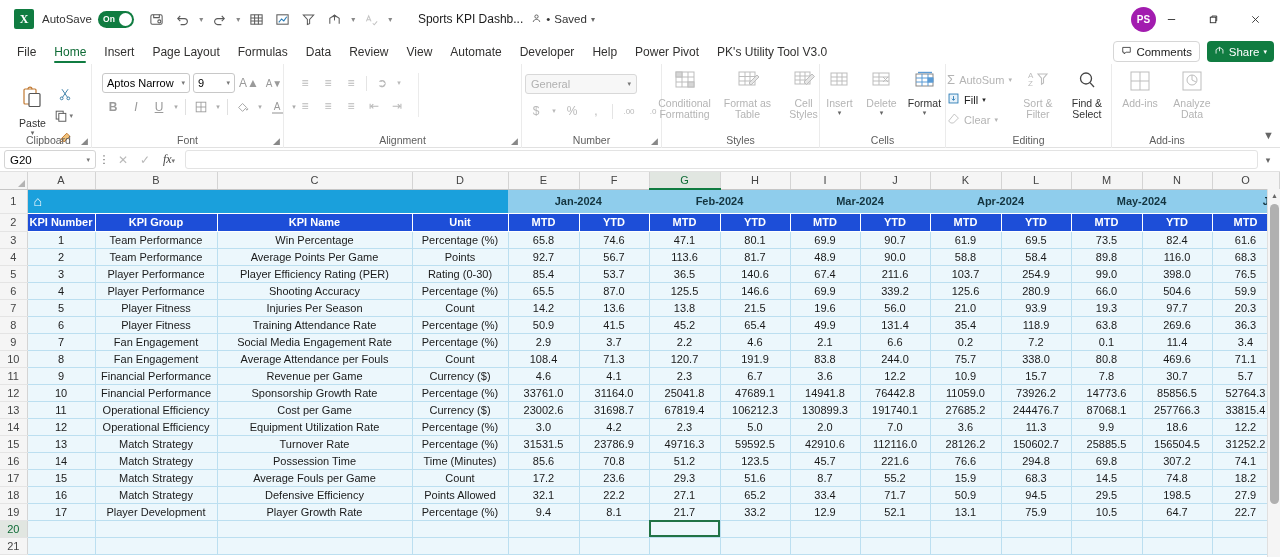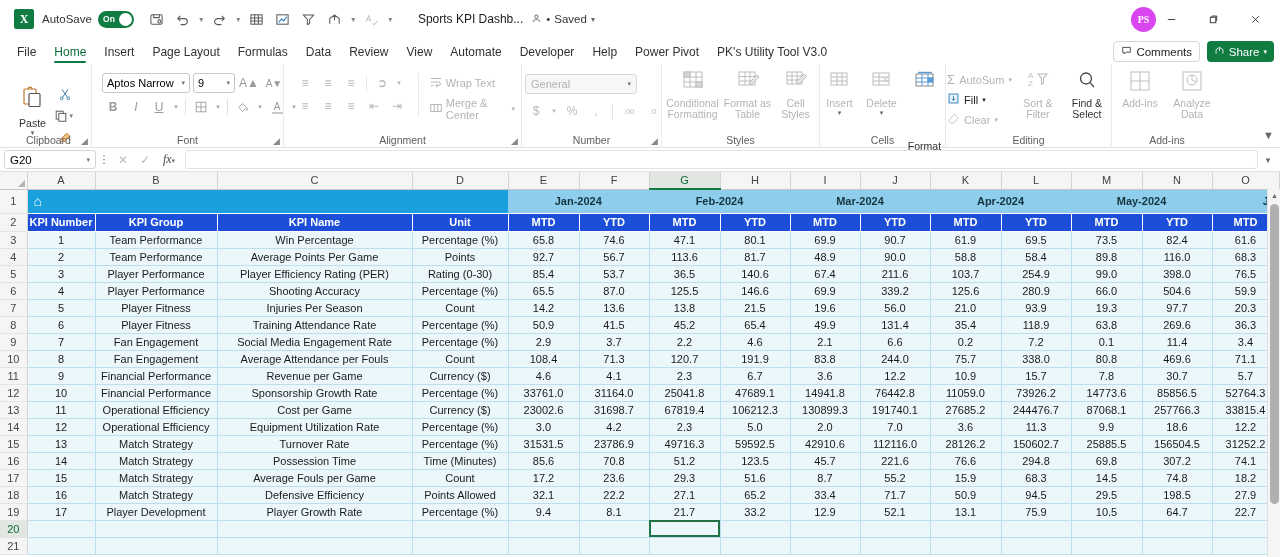--- a/index.html
+++ b/index.html
@@ -51,24 +51,23 @@
     width: 310px; height: 24px;
     background: #f3f3f3; border-radius: 4px;
     display: flex; align-items: center; padding: 0 8px;
     color: #666; font-size: 12px;
     border: 1px solid #e6e6e6;
   }
   .search-box .ph { margin-left: 8px; color: #6b6b6b; }
   .avatar {
     position: absolute; right: 124px; top: 7px;
     width: 25px; height: 25px; border-radius: 50%;
-    background: #d946ef; color: #fff; font-size: 10px; font-weight: bold;
+    background: #a21caf; color: #fff; font-size: 10px; font-weight: bold;
     display: flex; align-items: center; justify-content: center;
     cursor: pointer;
-    font-family: Liberation Serif, serif;
   }
   .wbtn {
     position: absolute; top: 0; height: 38px; width: 42px;
     display: flex; align-items: center; justify-content: center;
     color: #333; font-size: 13px; cursor: pointer;
   }
   .wbtn-min { right: 88px; }
   .wbtn-max { right: 46px; }
   .wbtn-close { right: 4px; }
 
@@ -501,41 +500,20 @@
         </div>
         <div class="align-row">
           <div class="smallbtn dim">≡</div>
           <div class="smallbtn dim">≡</div>
           <div class="smallbtn dim">≡</div>
           <div class="smallbtn dim">⇤</div>
           <div class="smallbtn dim">⇥</div>
         </div>
       </div>
       <div style="width:1px;height:44px;background:#ebebeb;margin:0 10px;"></div>
-      <div style="display:flex;flex-direction:column;gap:6px;padding-top:2px;">
-        <div class="textlbl">
-          <span>
-            <svg width="14" height="14" viewBox="0 0 16 16" fill="none" stroke="#b4b4b4" stroke-width="1.1">
-              <path d="M2 4h12M2 8h9a2 2 0 1 1 0 4H8M2 12h3"></path>
-                <path d="M9.5 10 8 12l1.5 2"></path>
-            </svg>
-          </span>
-          <span>Wrap Text</span>
-        </div>
-        <div class="textlbl">
-          <span>
-            <svg width="14" height="14" viewBox="0 0 16 16" fill="none" stroke="#b4b4b4" stroke-width="1.1">
-              <rect x="2" y="4" width="12" height="8"></rect>
-                <path d="M6 4v8M10 4v8"></path>
-            </svg>
-          </span>
-          <span>Merge &amp; Center</span>
-          <span style="font-size:7px;">▾</span>
-        </div>
-      </div>
     </div>
     <div class="rgroup-label">Alignment</div>
     <div class="rgroup-launcher">◢</div>
   </div>
 
   <div class="rgroup" style="width:140px;align-items:center;padding-left:12px;">
     <div class="rgroup-inner" style="flex-direction:column;align-items:flex-start;padding-top:6px;gap:7px;">
       <div class="numfmt">
         <span>General</span>
         <span class="caret-sm">▾</span>
@@ -548,21 +526,21 @@
         <div style="width:1px;height:15px;background:#e4e4e4;margin:0 3px;"></div>
         <div class="smallbtn dim" style="font-size:8px;">.00</div>
         <div class="smallbtn dim" style="font-size:8px;">.0</div>
       </div>
     </div>
     <div class="rgroup-label">Number</div>
     <div class="rgroup-launcher">◢</div>
   </div>
 
   <div class="rgroup" style="width:158px;">
-    <div class="rgroup-inner" style="gap:2px;">
+    <div class="rgroup-inner" style="gap:10px;">
       <div class="bigbtn dim" style="width:56px;">
         <span class="glyph">
           <svg width="24" height="22" viewBox="0 0 24 22" fill="none" stroke="#bdbdbd" stroke-width="1">
             <rect x="3" y="2" width="18" height="15"></rect>
               <path d="M3 7h18M3 12h18M9 2v15M15 2v15"></path>
             <rect x="3" y="2" width="6" height="5" fill="#d6d6d6"></rect>
               <rect x="15" y="12" width="6" height="5" fill="#d6d6d6"></rect>
           </svg>
         </span>
         <span class="lbl">Conditional Formatting</span>
@@ -607,21 +585,21 @@
         <span class="glyph">
           <svg width="24" height="22" viewBox="0 0 24 22" fill="none" stroke="#bdbdbd" stroke-width="1">
             <rect x="3" y="3" width="16" height="12"></rect>
               <path d="M3 7h16M3 11h16M9 3v12"></path>
             <path d="M13 7l5 5M18 7l-5 5"></path>
           </svg>
         </span>
         <span class="lbl">Delete</span>
         <span class="caret">▾</span>
       </div>
-      <div class="bigbtn" style="width:40px;gap:43px;">
+      <div class="bigbtn" style="width:40px;">
         <span class="glyph">
           <svg width="24" height="22" viewBox="0 0 24 22" fill="none" stroke="#5b9bd5" stroke-width="1">
             <rect x="3" y="4" width="17" height="12" stroke="#888"></rect>
               <path d="M3 8h17M3 12h17M9 4v12M15 4v12"></path>
             <rect x="15" y="8" width="5" height="4" fill="#5b9bd5"></rect>
               <path d="M5 2.5h14" stroke="#5b9bd5" stroke-width="1.4"></path>
           </svg>
         </span>
         <span class="lbl">Format</span>
         <span class="caret">▾</span>

